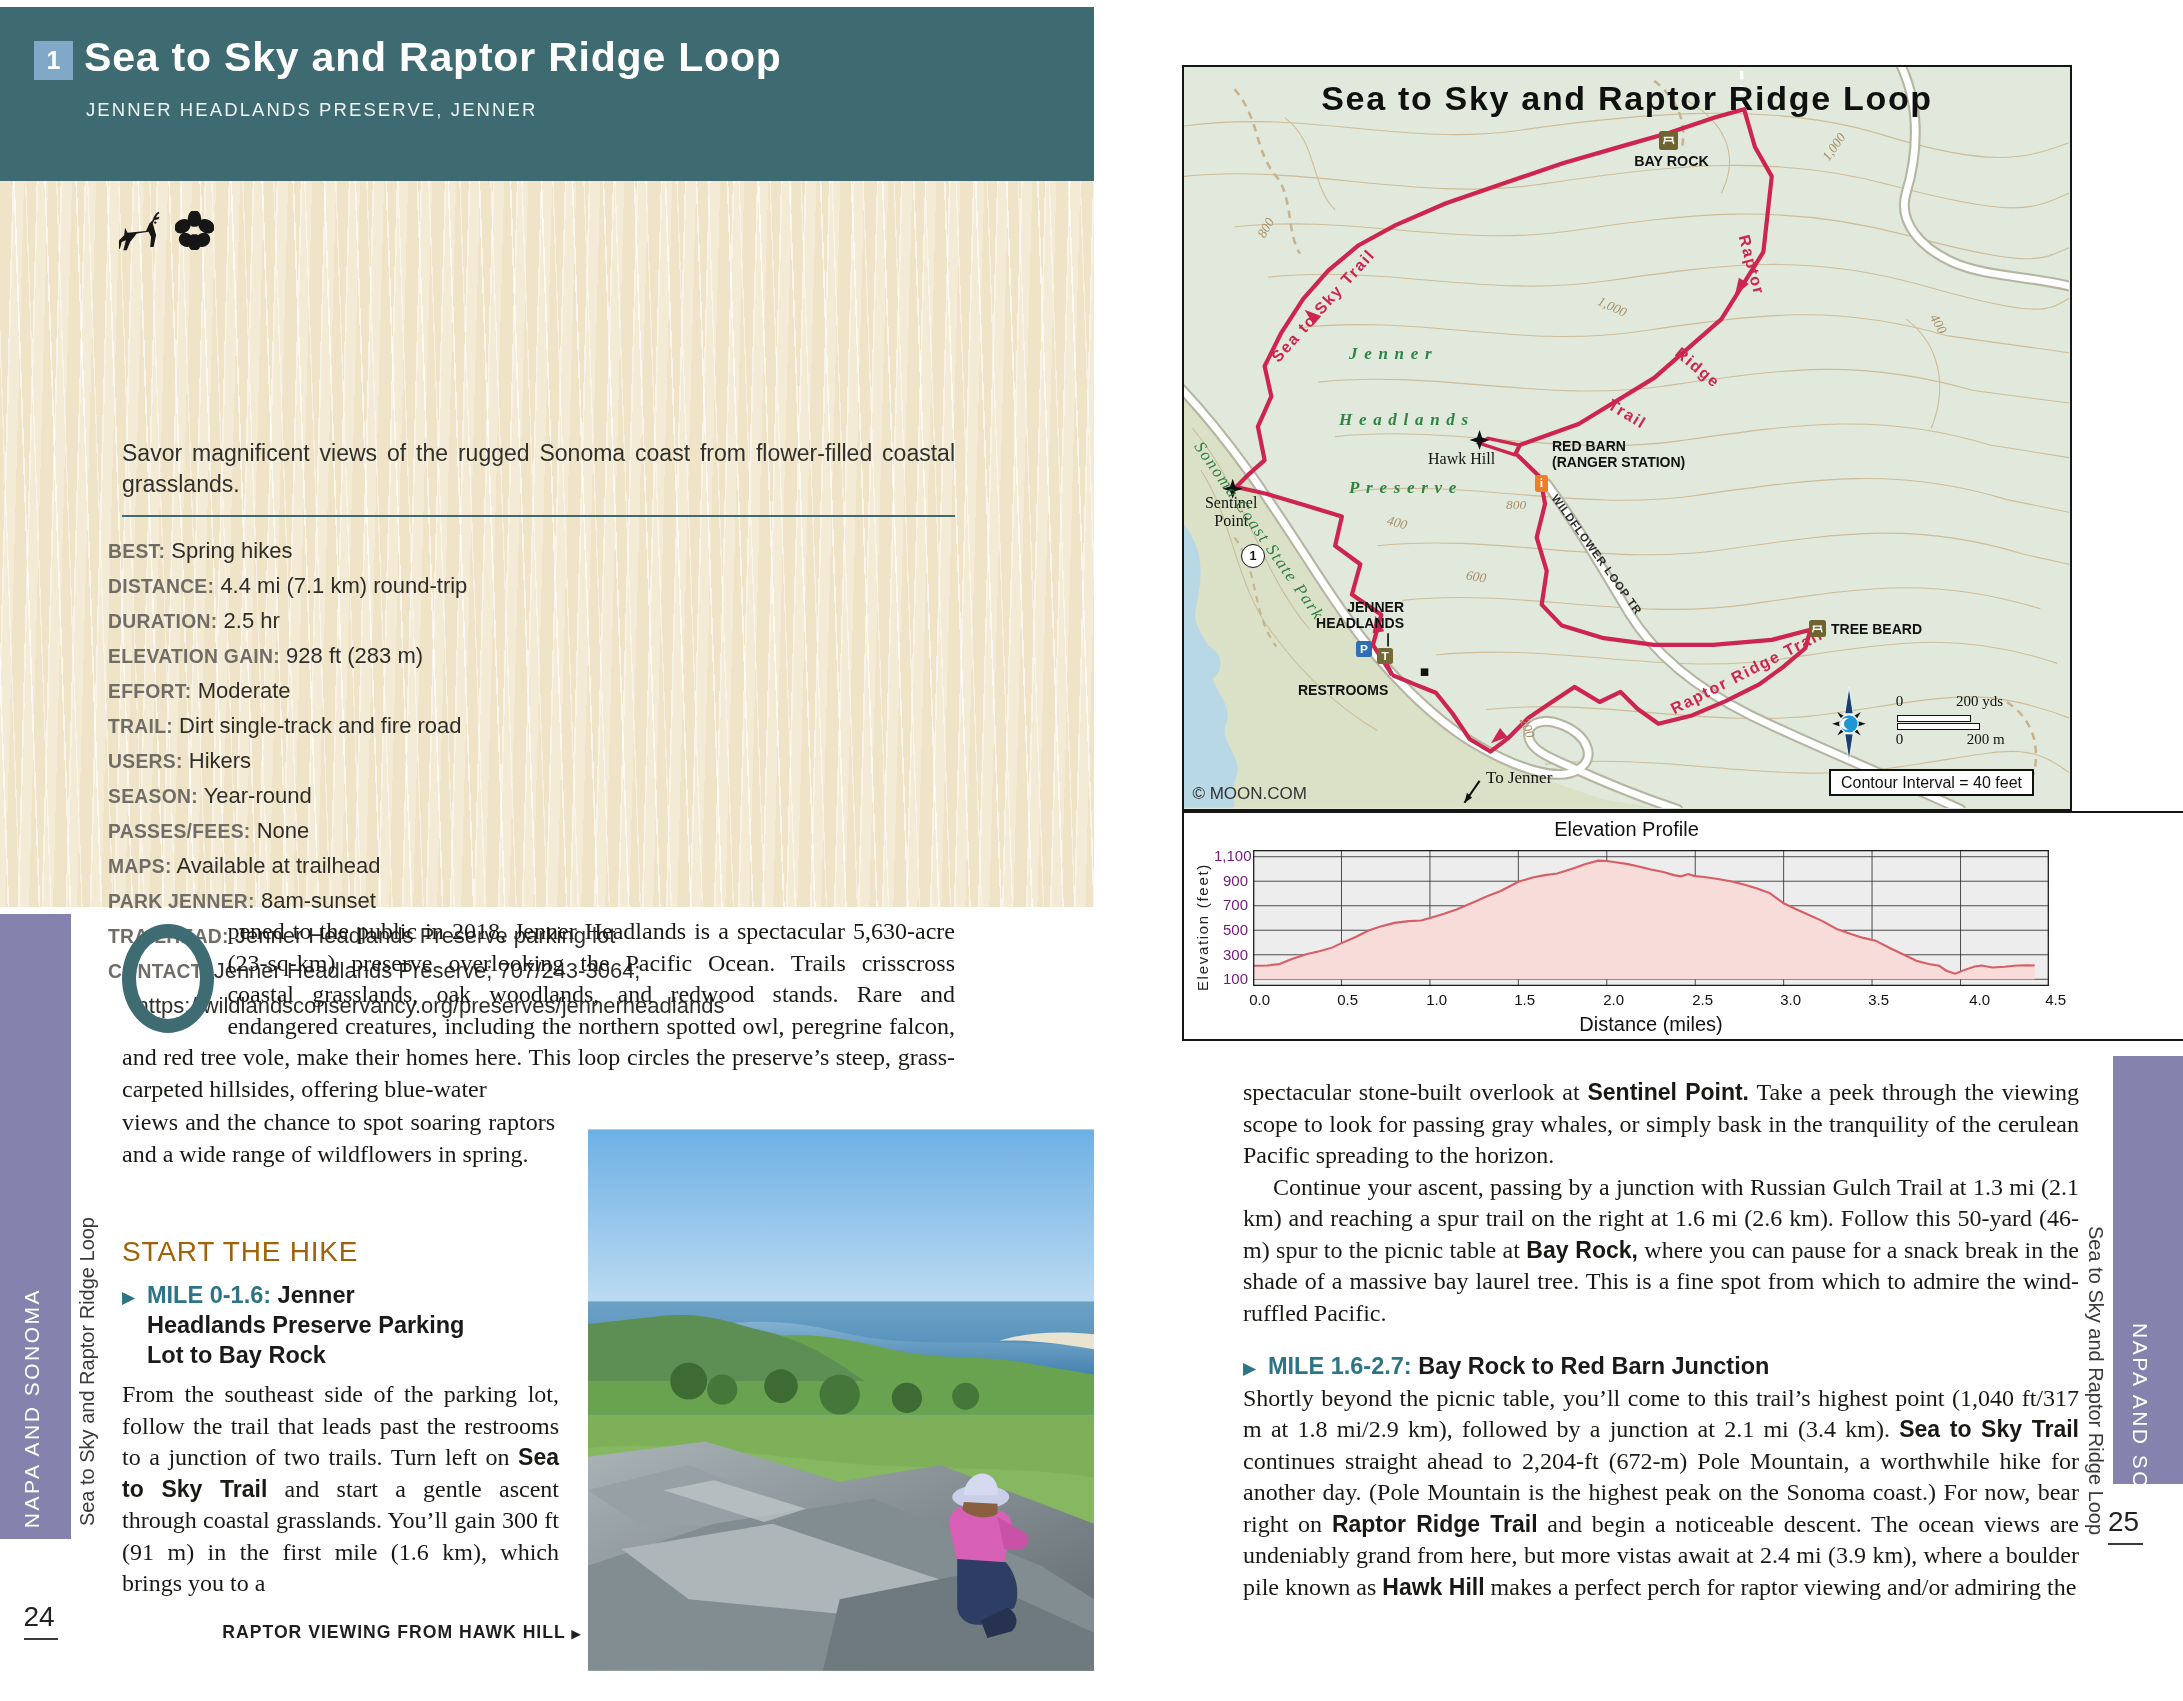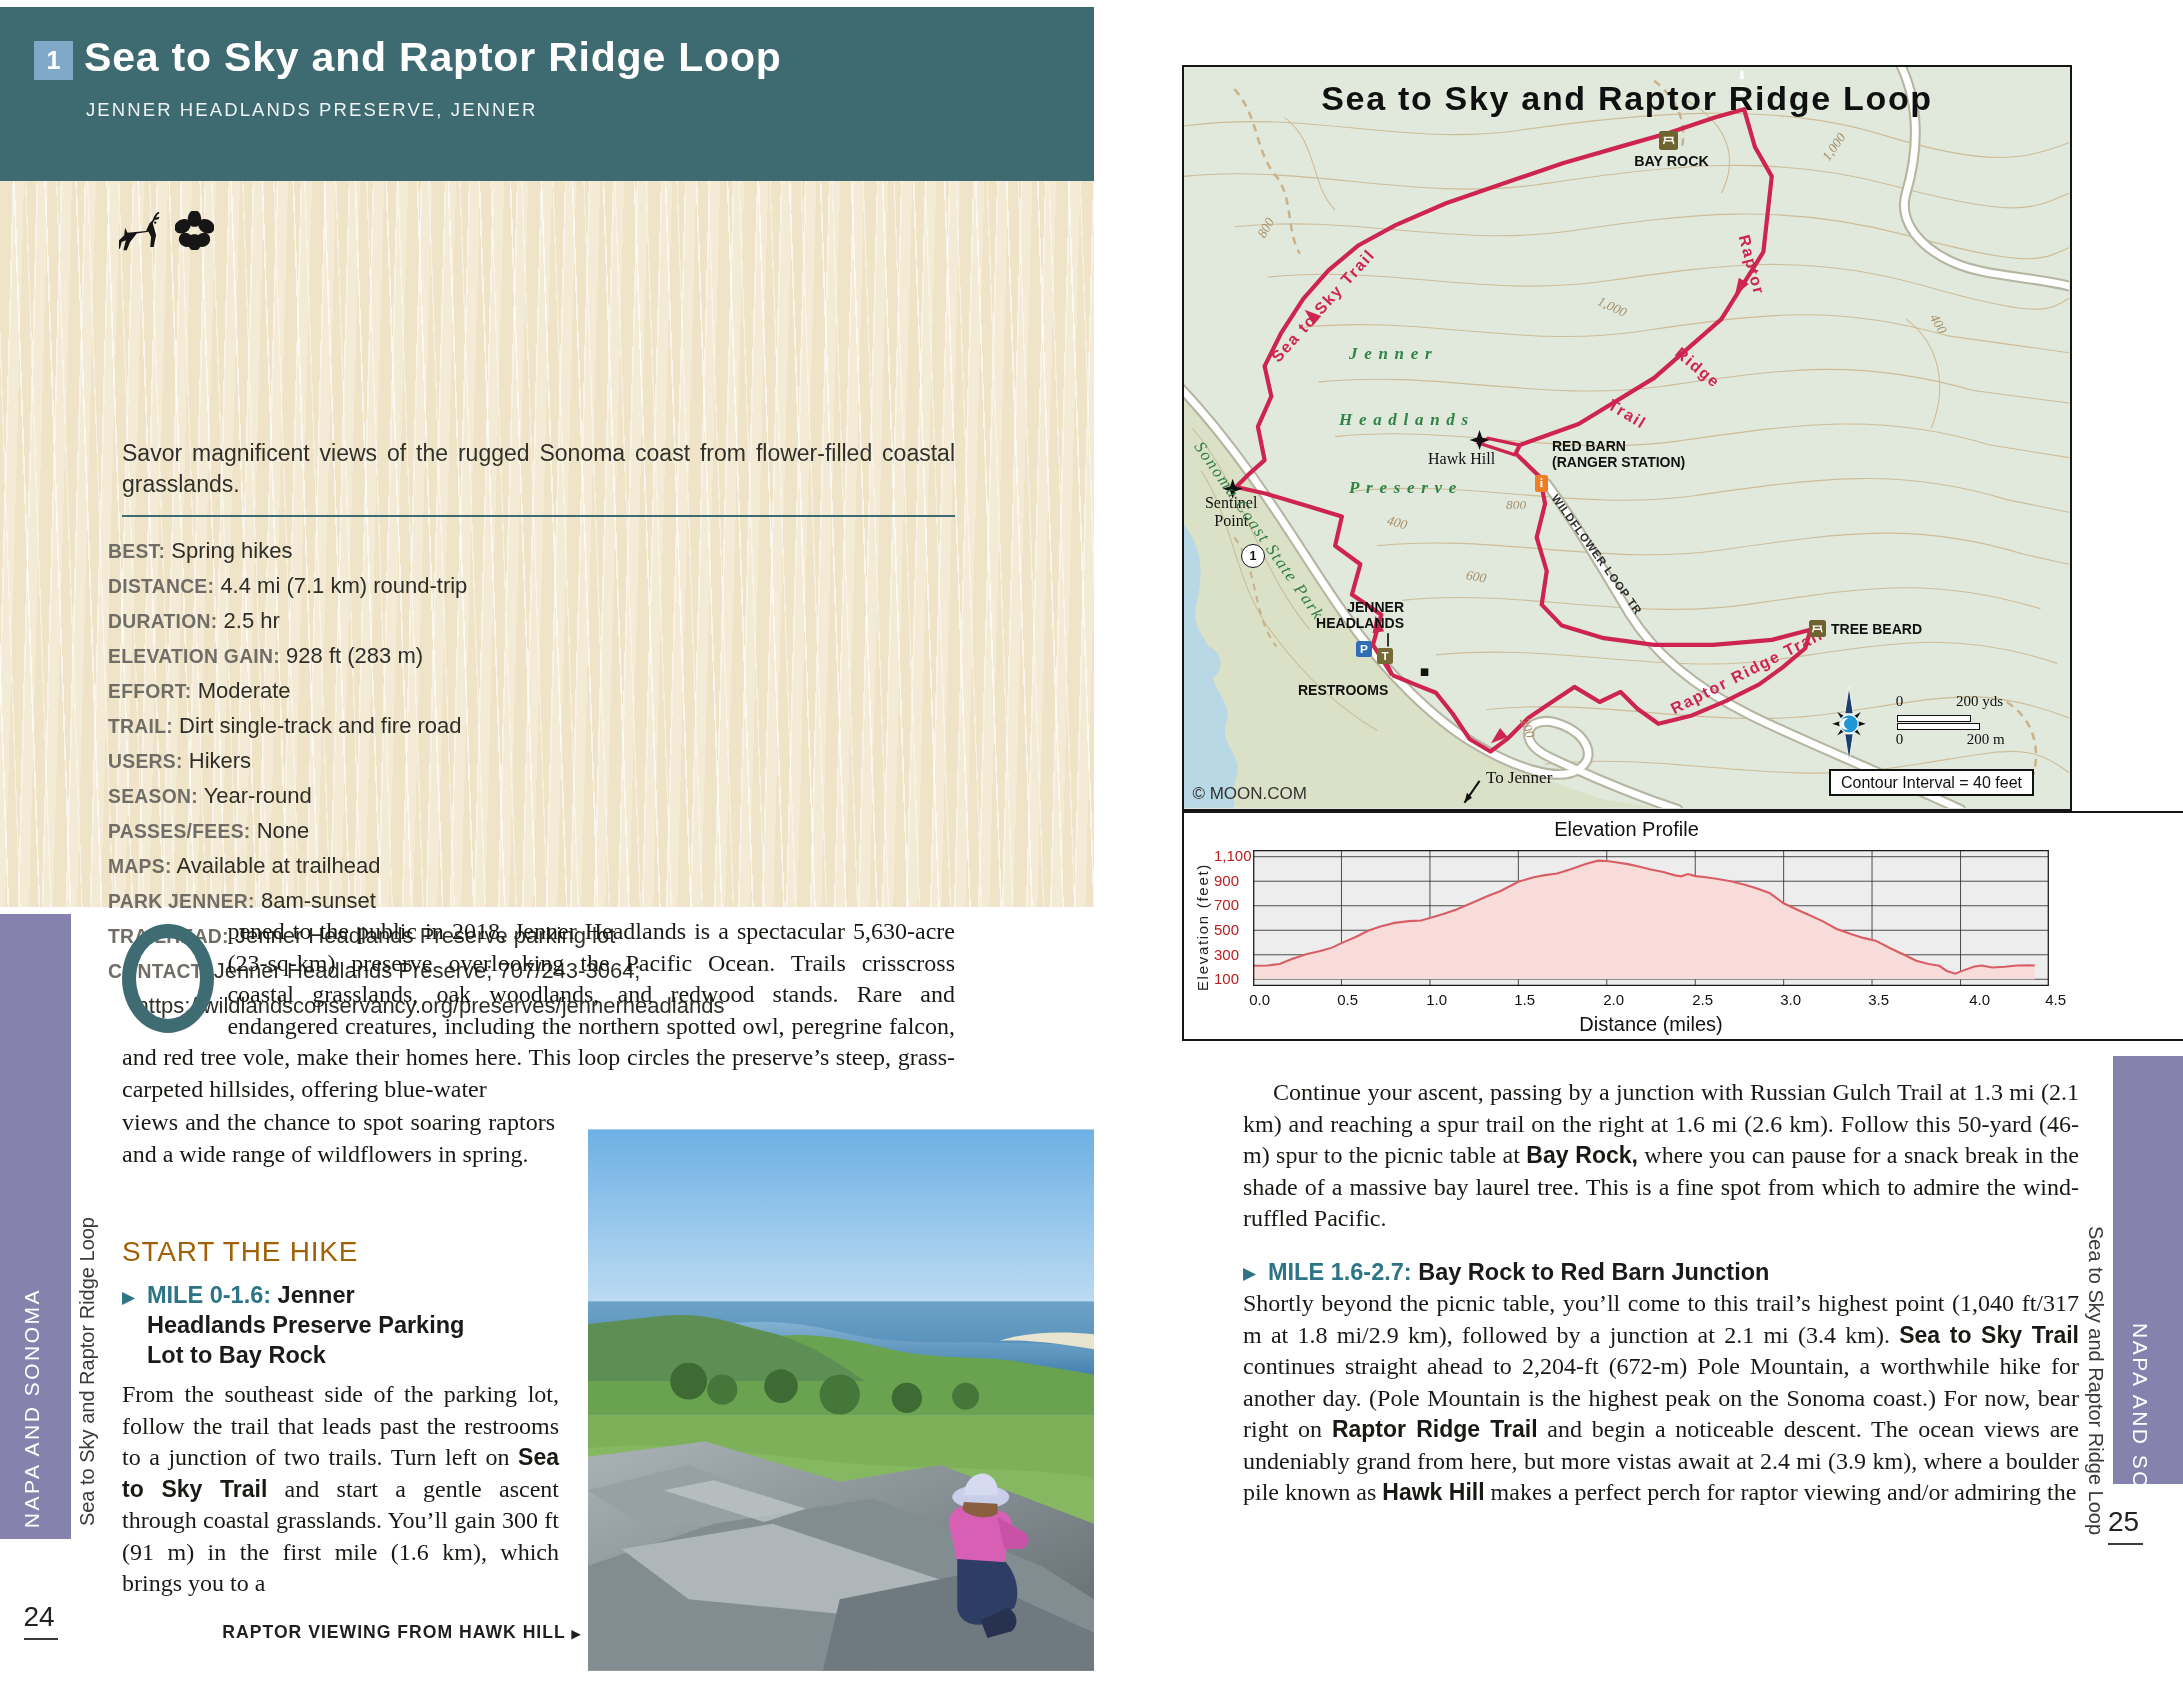--- a/index.html
+++ b/index.html
@@ -69,21 +69,21 @@
   #contour-box{position:absolute;background:#fff;border:2.5px solid #111;font-size:16px;color:#111;
       padding:2.5px 10px;font-weight:500;}
   #scalebar{position:absolute;width:109px;height:55px;font-family:"Liberation Serif",serif;font-size:15px;color:#111;}
   .sbar{position:absolute;background:#fff;border:1.7px solid #111;height:5px;}
   
   #profile{left:1182px;top:811px;width:1032px;height:230px;border:2.5px solid #151515;box-sizing:border-box;background:#fff;}
   #profile-inner{position:relative;width:885px;height:225px;}
   #profile-title{position:absolute;left:0;right:0;top:5px;text-align:center;font-size:20px;font-weight:500;color:#111;}
   #profile-ylabel{position:absolute;left:10px;top:50px;font-size:15px;letter-spacing:1.7px;color:#222;}
   #profile-xlabel{position:absolute;left:383px;top:200px;width:168px;text-align:center;font-size:20px;font-weight:500;color:#111;}
-  .ytick{position:absolute;width:34px;left:30px;font-size:15px;color:#b91c1c;}
+  .ytick{position:absolute;width:34px;left:30px;text-align:right;font-size:15px;color:#701a75;}
   .xtick{position:absolute;width:34px;text-align:right;top:178px;font-size:15px;color:#111;}
 </style>
 </head>
 <body>
 
 <div id="page">
 
   <div id="header-band" class="abs">
     <div id="hike-badge" class="abs">1</div>
     <div id="hike-title" class="abs">Sea to Sky and Raptor Ridge Loop</div>
@@ -410,20 +410,21 @@
       <span class="xtick" style="left:406px;">2.0</span>
       <span class="xtick" style="left:495px;">2.5</span>
       <span class="xtick" style="left:583px;">3.0</span>
       <span class="xtick" style="left:671px;">3.5</span>
       <span class="xtick" style="left:760px;margin-left:12px;">4.0</span>
       <span class="xtick" style="left:848px;">4.5</span>
     </div>
   </div>
 
   <div class="abs body-serif" style="left:1243px;top:1077px;width:836px;">
+    <p style="margin:0;"><span>spectacular stone-built overlook at </span><span class="rb">Sentinel Point.</span><span> Take a peek through the viewing scope to look for passing gray whales, or simply bask in the tranquility of the cerulean Pacific spreading to the horizon.</span></p>
     <p style="margin:0;text-indent:30px;"><span>Continue your ascent, passing by a junction with Russian Gulch Trail at 1.3 mi (2.1 km) and reaching a spur trail on the right at 1.6 mi (2.6 km). Follow this 50-yard (46-m) spur to the picnic table at </span><span class="rb">Bay Rock,</span><span> where you can pause for a snack break in the shade of a massive bay laurel tree. This is a fine spot from which to admire the wind-ruffled Pacific.</span></p>
     <div class="mile-head sans" style="margin:22px 0 1.7px 0;">
       <span class="marker">▶</span><span class="mi">MILE 1.6-2.7:</span><span> Bay Rock to Red Barn Junction</span>
     </div>
     <p style="margin:0;"><span>Shortly beyond the picnic table, you’ll come to this trail’s highest point (1,040 ft/317 m at 1.8 mi/2.9 km), followed by a junction at 2.1 mi (3.4 km). </span><span class="rb">Sea to Sky Trail</span><span> continues straight ahead to 2,204-ft (672-m) Pole Mountain, a worthwhile hike for another day. (Pole Mountain is the highest peak on the Sonoma coast.) For now, bear right on </span><span class="rb">Raptor Ridge Trail</span><span> and begin a noticeable descent. The ocean views are undeniably grand from here, but more vistas await at 2.4 mi (3.9 km), where a boulder pile known as </span><span class="rb">Hawk Hill</span><span> makes a perfect perch for raptor viewing and/or admiring the</span></p>
   </div>
 
   <div id="purple-right" class="abs"></div>
   <span id="region-right" class="abs vdown">NAPA AND SONOMA</span>
   <span id="hikelabel-right" class="abs vdown">Sea to Sky and Raptor Ridge Loop</span>

